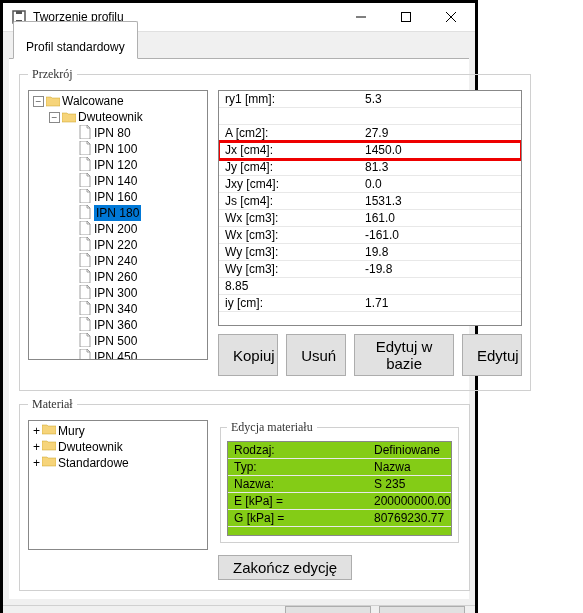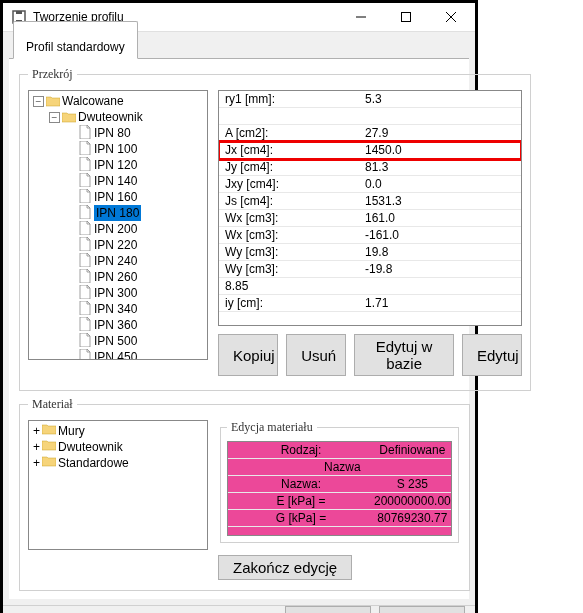--- a/index.html
+++ b/index.html
@@ -122,22 +122,22 @@
     overflow: auto;
     font-size: 12px;
     padding: 2px 0;
   }
   .mat-tree ul { list-style: none; margin: 0; padding: 0 0 0 4px; }
   .mat-tree li { white-space: nowrap; line-height: 16px; }
   .mat-tree .node { display: flex; align-items: center; gap: 2px; }
   .mat-right { flex:1; display:flex; flex-direction:column; gap:12px; }
   .mat-props {
     height: 95px;
-    background: #ec4899; border: 1px solid #888;
-    overflow-y: scroll; font-size: 12px; text-align: center;
+    background: #84cc16; border: 1px solid #888;
+    overflow-y: scroll; font-size: 12px;
   }
   .dialog-footer {
     height: 40px;
     display: flex; justify-content: flex-end; align-items: center;
     gap: 8px; padding: 0 10px;
     border-top: 1px solid #d0d0d0;
     background:#f0f0f0;
   }
   .dialog-footer .btn { min-width: 86px; padding: 4px 10px; }
   ::-webkit-scrollbar { width: 17px; background:#f0f0f0; }
@@ -461,20 +461,21 @@
           </div>
         <div class="mat-right">
           <fieldset style="padding:6px;">
             <legend>Edycja materiału</legend>
             <div class="mat-props" id="material-props">
                 <div class="prop-row">
                   <div class="k">Rodzaj:</div>
                   <div class="v">Definiowane</div>
                 </div>
                 <div class="prop-row">
+                  <div class="k">Typ:</div>
                   <div class="v">Nazwa</div>
                 </div>
                 <div class="prop-row">
                   <div class="k">Nazwa:</div>
                   <div class="v">S 235</div>
                 </div>
                 <div class="prop-row">
                   <div class="k">E [kPa] =</div>
                   <div class="v">200000000.00</div>
                 </div>

